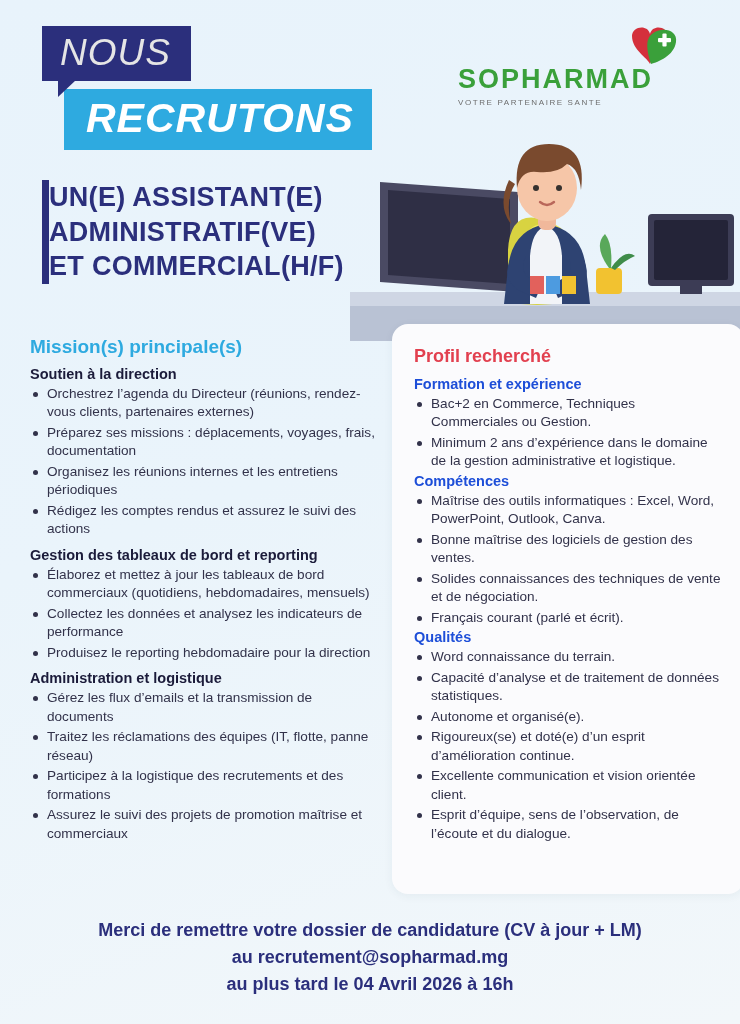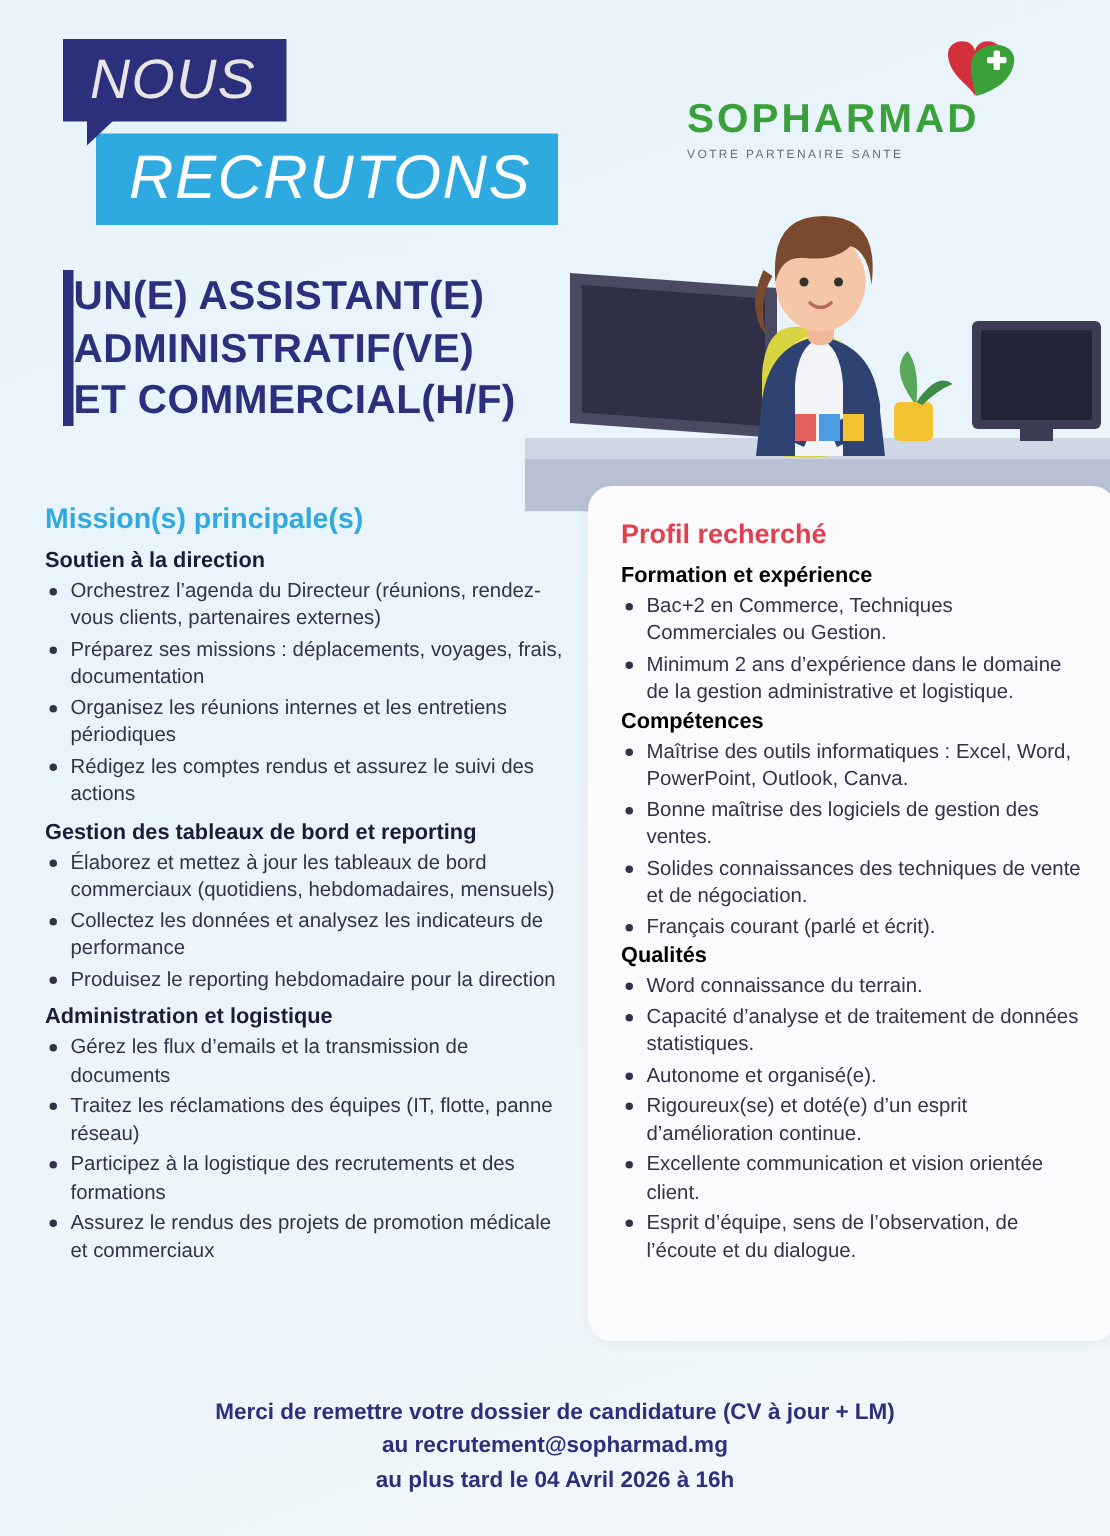--- a/index.html
+++ b/index.html
@@ -43,21 +43,21 @@
     position: absolute;
     left: 16px; bottom: -16px;
     width: 0; height: 0;
     border-left: 18px solid #2b2f7c;
     border-bottom: 17px solid transparent;
   }
   .banner-line2 {
     display: inline-block;
     background: #2eaae0;
     color: #ffffff;
-    font-weight: 400;
+    font-weight: 700;
     font-style: italic;
     font-size: 41px;
     letter-spacing: 1px;
     padding: 9px 18px 11px 22px;
     line-height: 1;
     margin-top: 8px;
     margin-left: 22px;
   }
 
   .logo {
@@ -138,21 +138,21 @@
     padding: 22px 20px 18px 22px;
     box-shadow: 0 2px 10px rgba(40,60,90,.06);
   }
   .card h2 {
     color: #e2404f;
     font-size: 18px;
     font-weight: 800;
     margin-bottom: 9px;
   }
   .card h3 {
-    color: #000000;
+    color: #1d4ed8;
     font-size: 14.5px;
     font-weight: 800;
     margin: 0 0 3px 0;
   }
   ul { list-style: none; }
   li {
     position: relative;
     padding-left: 17px;
     font-size: 13.6px;
     line-height: 1.36;
@@ -169,21 +169,21 @@
   }
 
   
   .footer {
     position: absolute;
     left: 0; bottom: 26px;
     width: 740px;
     text-align: center;
     color: #2b2f7c;
     font-weight: 800;
-    font-size: 15px;
+    font-size: 18px;
     line-height: 1.5;
   }
   .footer div { white-space: nowrap; }
 </style>
 </head>
 <body>
 
 <div class="poster">
 
   <div class="header">
@@ -274,21 +274,21 @@
         <li>Élaborez et mettez à jour les tableaux de bord commerciaux (quotidiens, hebdomadaires, mensuels)</li>
         <li>Collectez les données et analysez les indicateurs de performance</li>
         <li>Produisez le reporting hebdomadaire pour la direction</li>
       </ul>
 
       <h3>Administration et logistique</h3>
       <ul>
         <li>Gérez les flux d’emails et la transmission de documents</li>
         <li>Traitez les réclamations des équipes (IT, flotte, panne réseau)</li>
         <li>Participez à la logistique des recrutements et des formations</li>
-        <li>Assurez le rendus des projets de promotion médicale et commerciaux</li>
+        <li>Assurez le suivi des projets de promotion maîtrise et commerciaux</li>
       </ul>
     </div>
 
     <div class="card">
       <h2>Profil recherché</h2>
 
       <h3>Formation et expérience</h3>
       <ul>
         <li>Bac+2 en Commerce, Techniques Commerciales ou Gestion.</li>
         <li>Minimum 2 ans d’expérience dans le domaine de la gestion administrative et logistique.</li>

